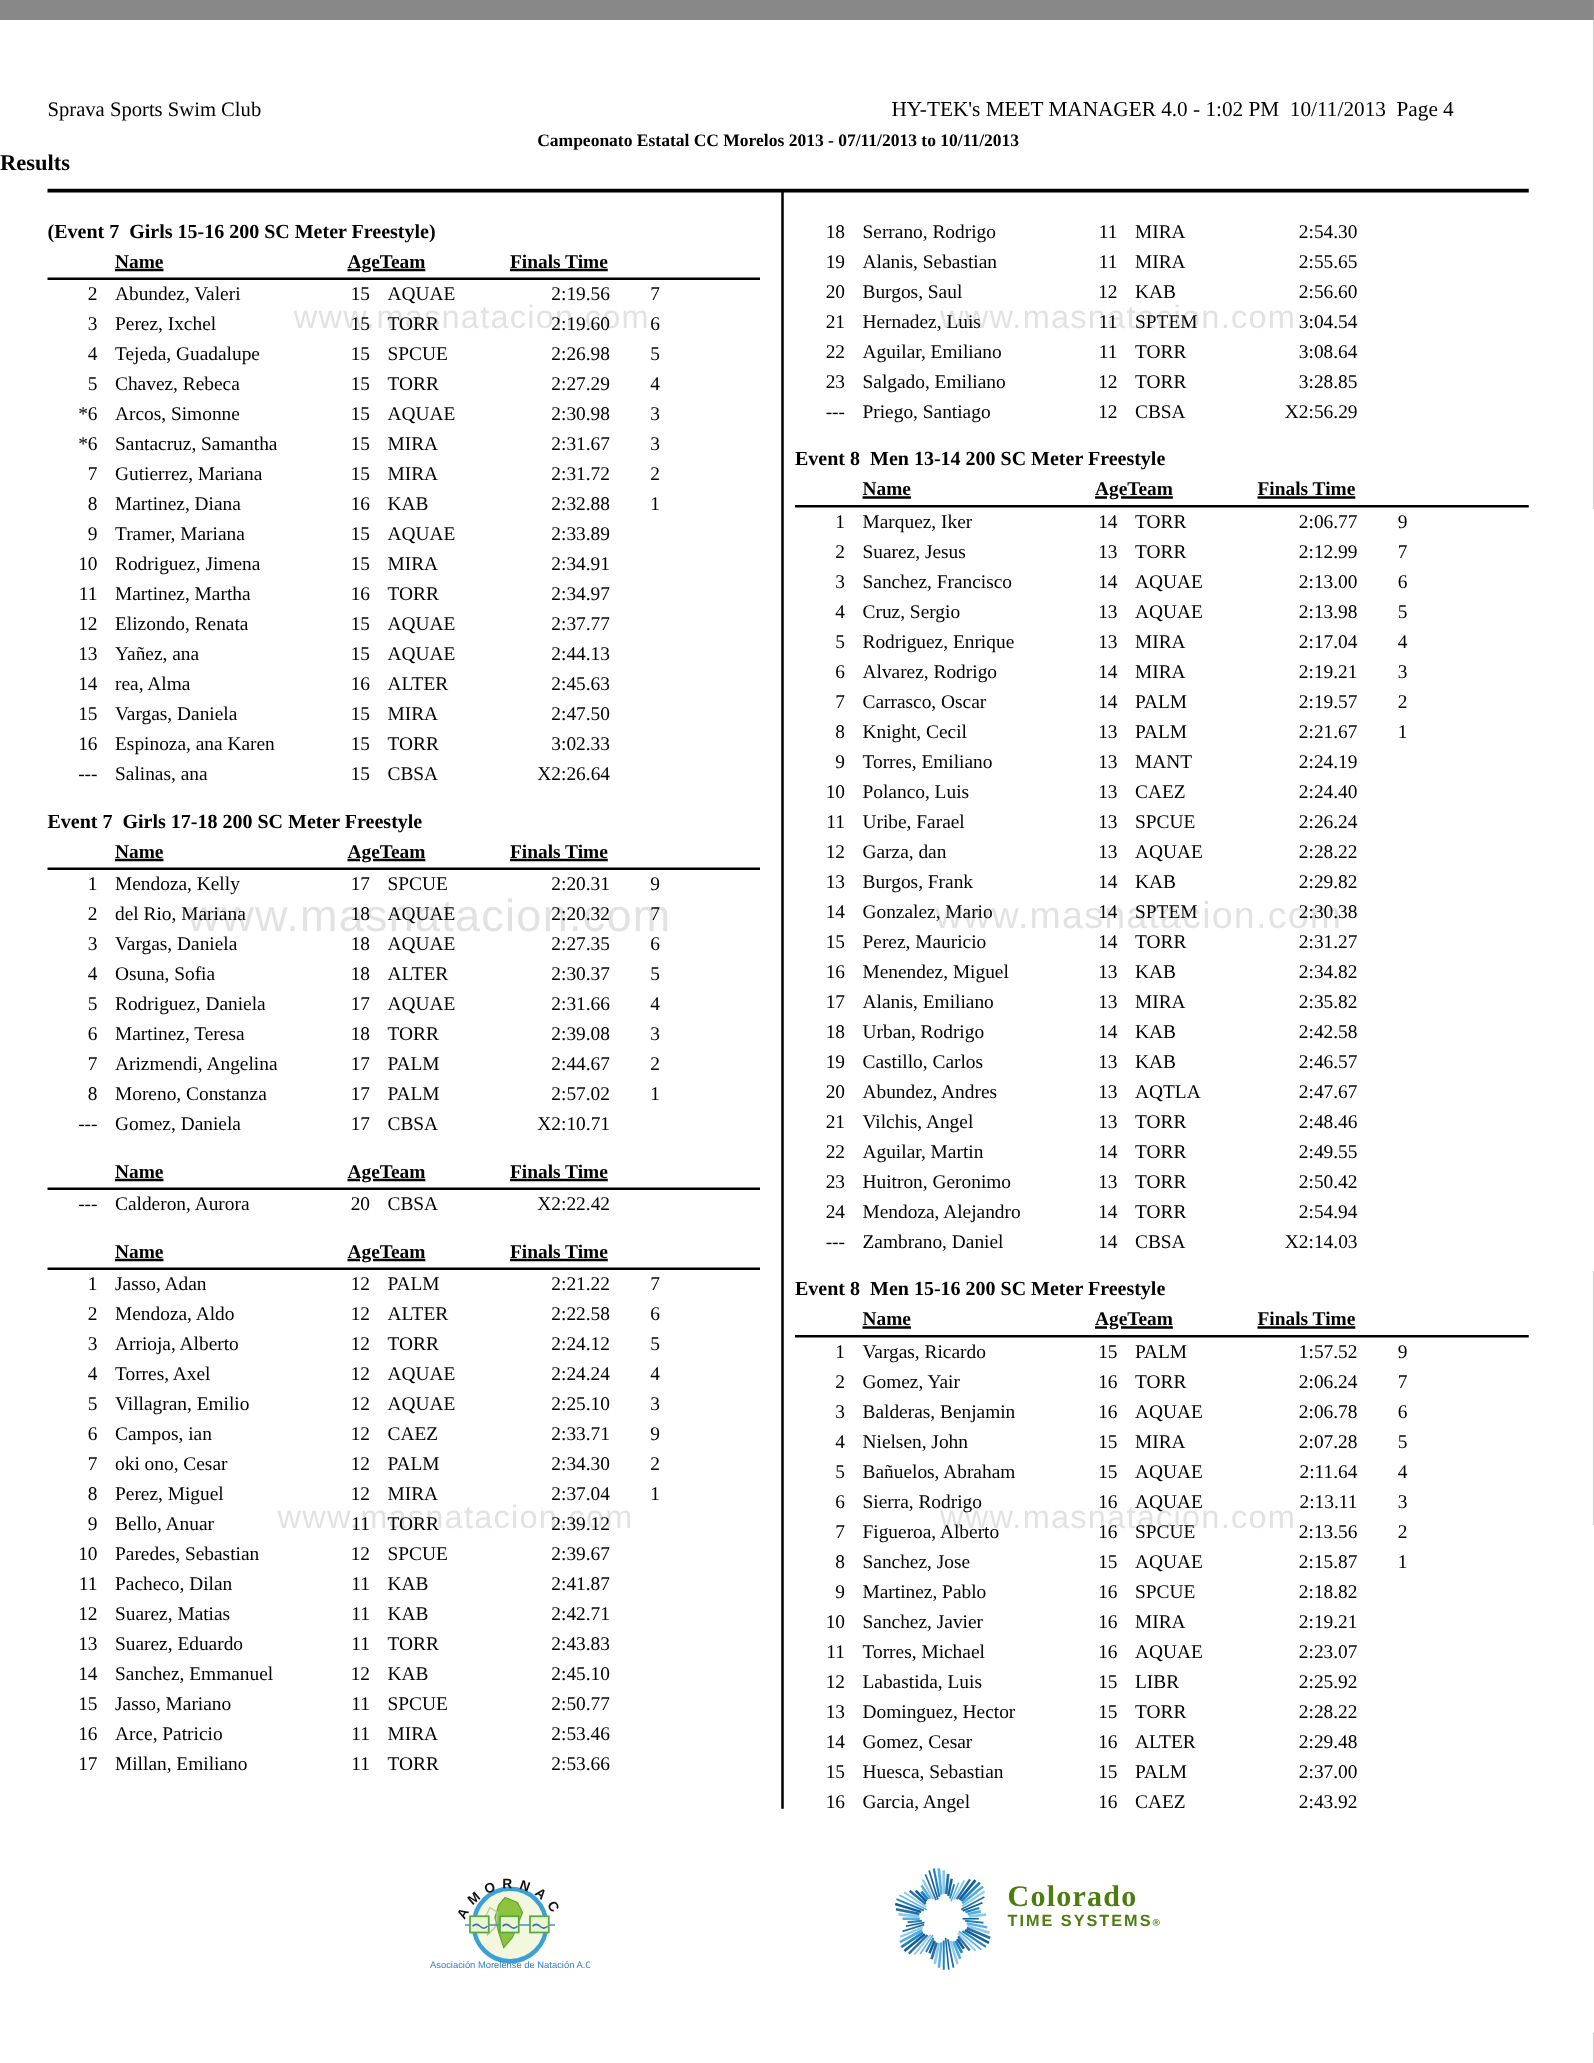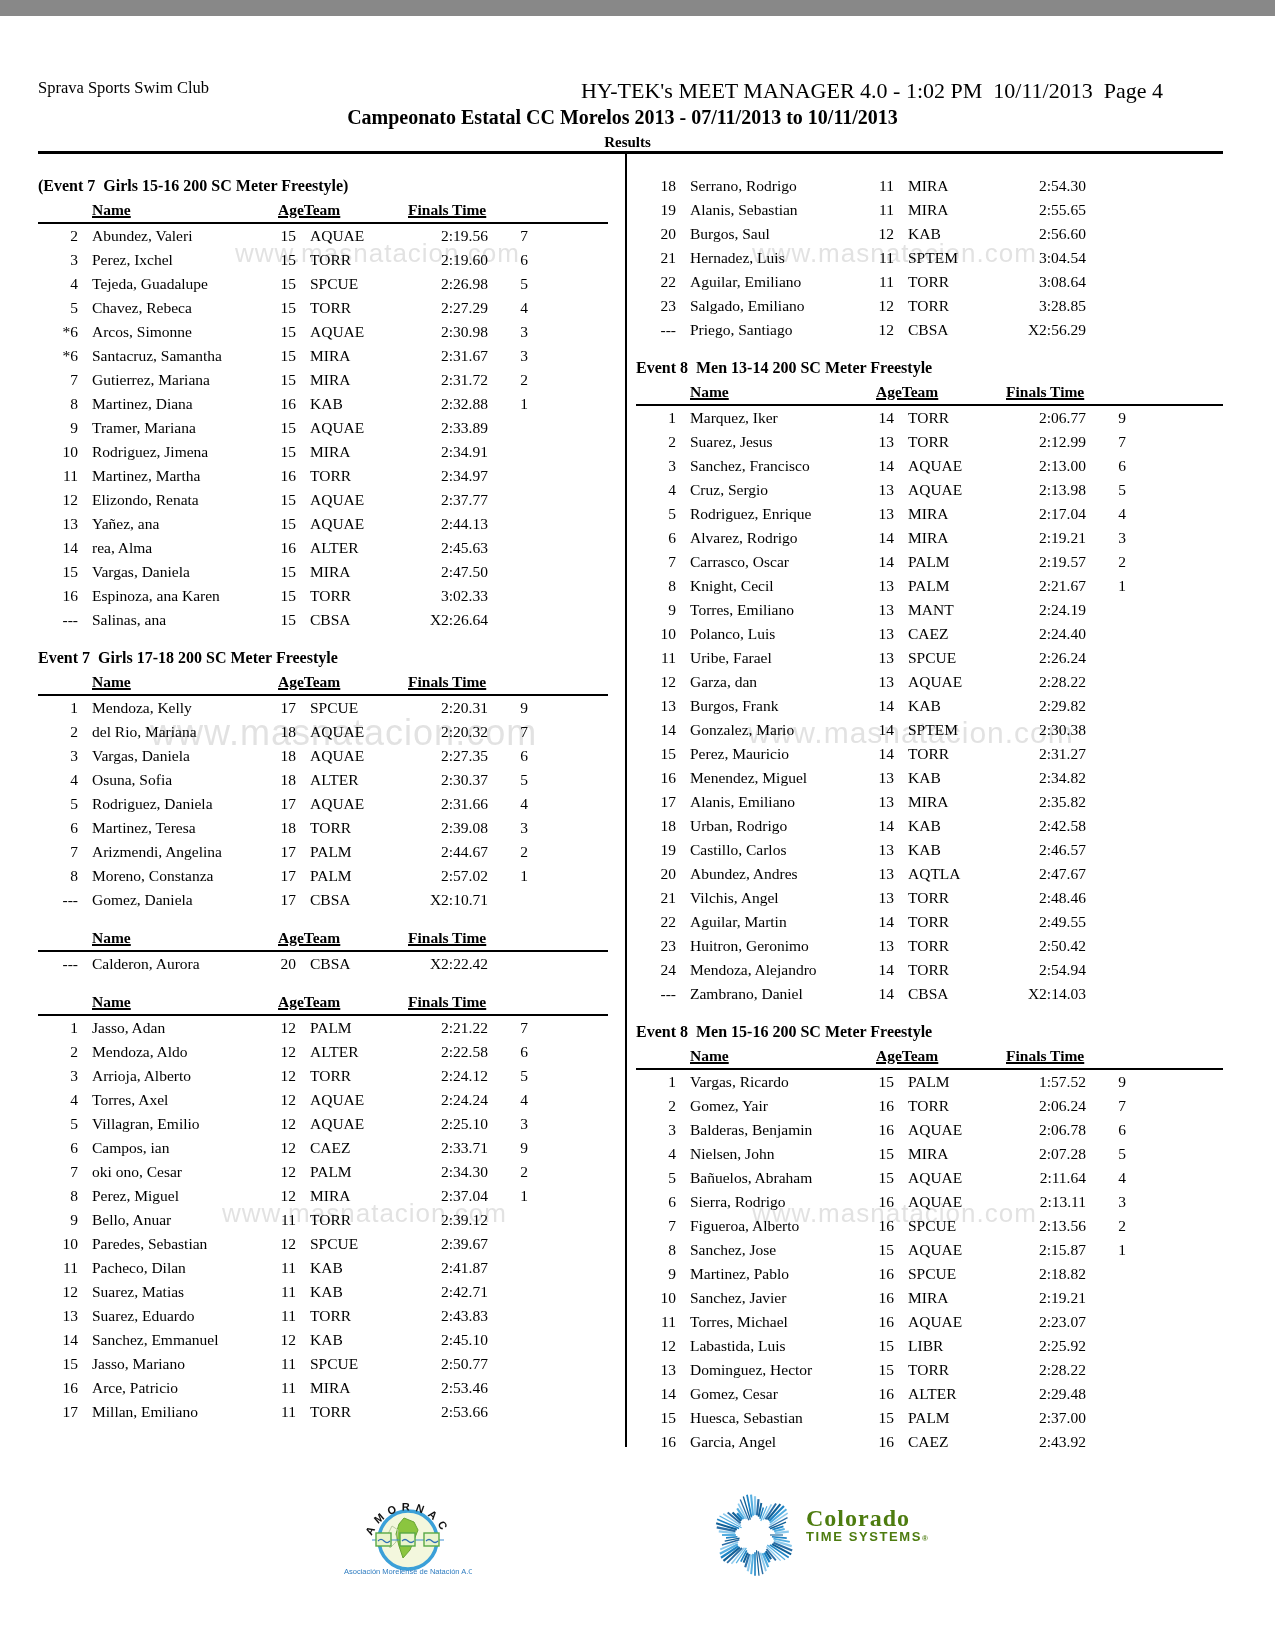--- a/index.html
+++ b/index.html
@@ -7,23 +7,23 @@
     position:relative;
     width:1275px;height:1650px;
     margin:16px auto;
     background:#ffffff;
     font-family:"Liberation Serif","DejaVu Serif",serif;
     color:#000;
     overflow:hidden;
   }
   
   .club{position:absolute;left:38px;top:62px;font-size:16.5px;white-space:pre;}
-  .manager{position:absolute;right:112px;top:62px;font-size:22px;white-space:pre;}
-  .meet-title{position:absolute;left:0;top:90px;width:1245px;text-align:center;font-weight:bold;font-size:20px;white-space:pre;}
-  .results-heading{position:absolute;left:0;top:118px;width:1255px;text-align:center;font-weight:bold;font-size:15px;}
+  .manager{position:absolute;right:112px;top:62px;font-size:17px;white-space:pre;}
+  .meet-title{position:absolute;left:0;top:90px;width:1245px;text-align:center;font-weight:bold;font-size:14px;white-space:pre;}
+  .results-heading{position:absolute;left:0;top:104px;width:1255px;text-align:left;font-weight:bold;font-size:18px;}
   .rule-main{position:absolute;left:38px;top:135px;width:1185px;height:2.5px;background:#000;}
   .col-divider{position:absolute;left:625px;top:137px;width:2px;height:1294px;background:#000;}
 
   
   .col{position:absolute;top:158px;}
   .col-left{left:38px;width:570px;}
   .col-right{left:636px;width:587px;}
 
   .section{margin-bottom:14px;}
   .event-title{font-weight:bold;font-size:16px;line-height:24px;white-space:pre;}

